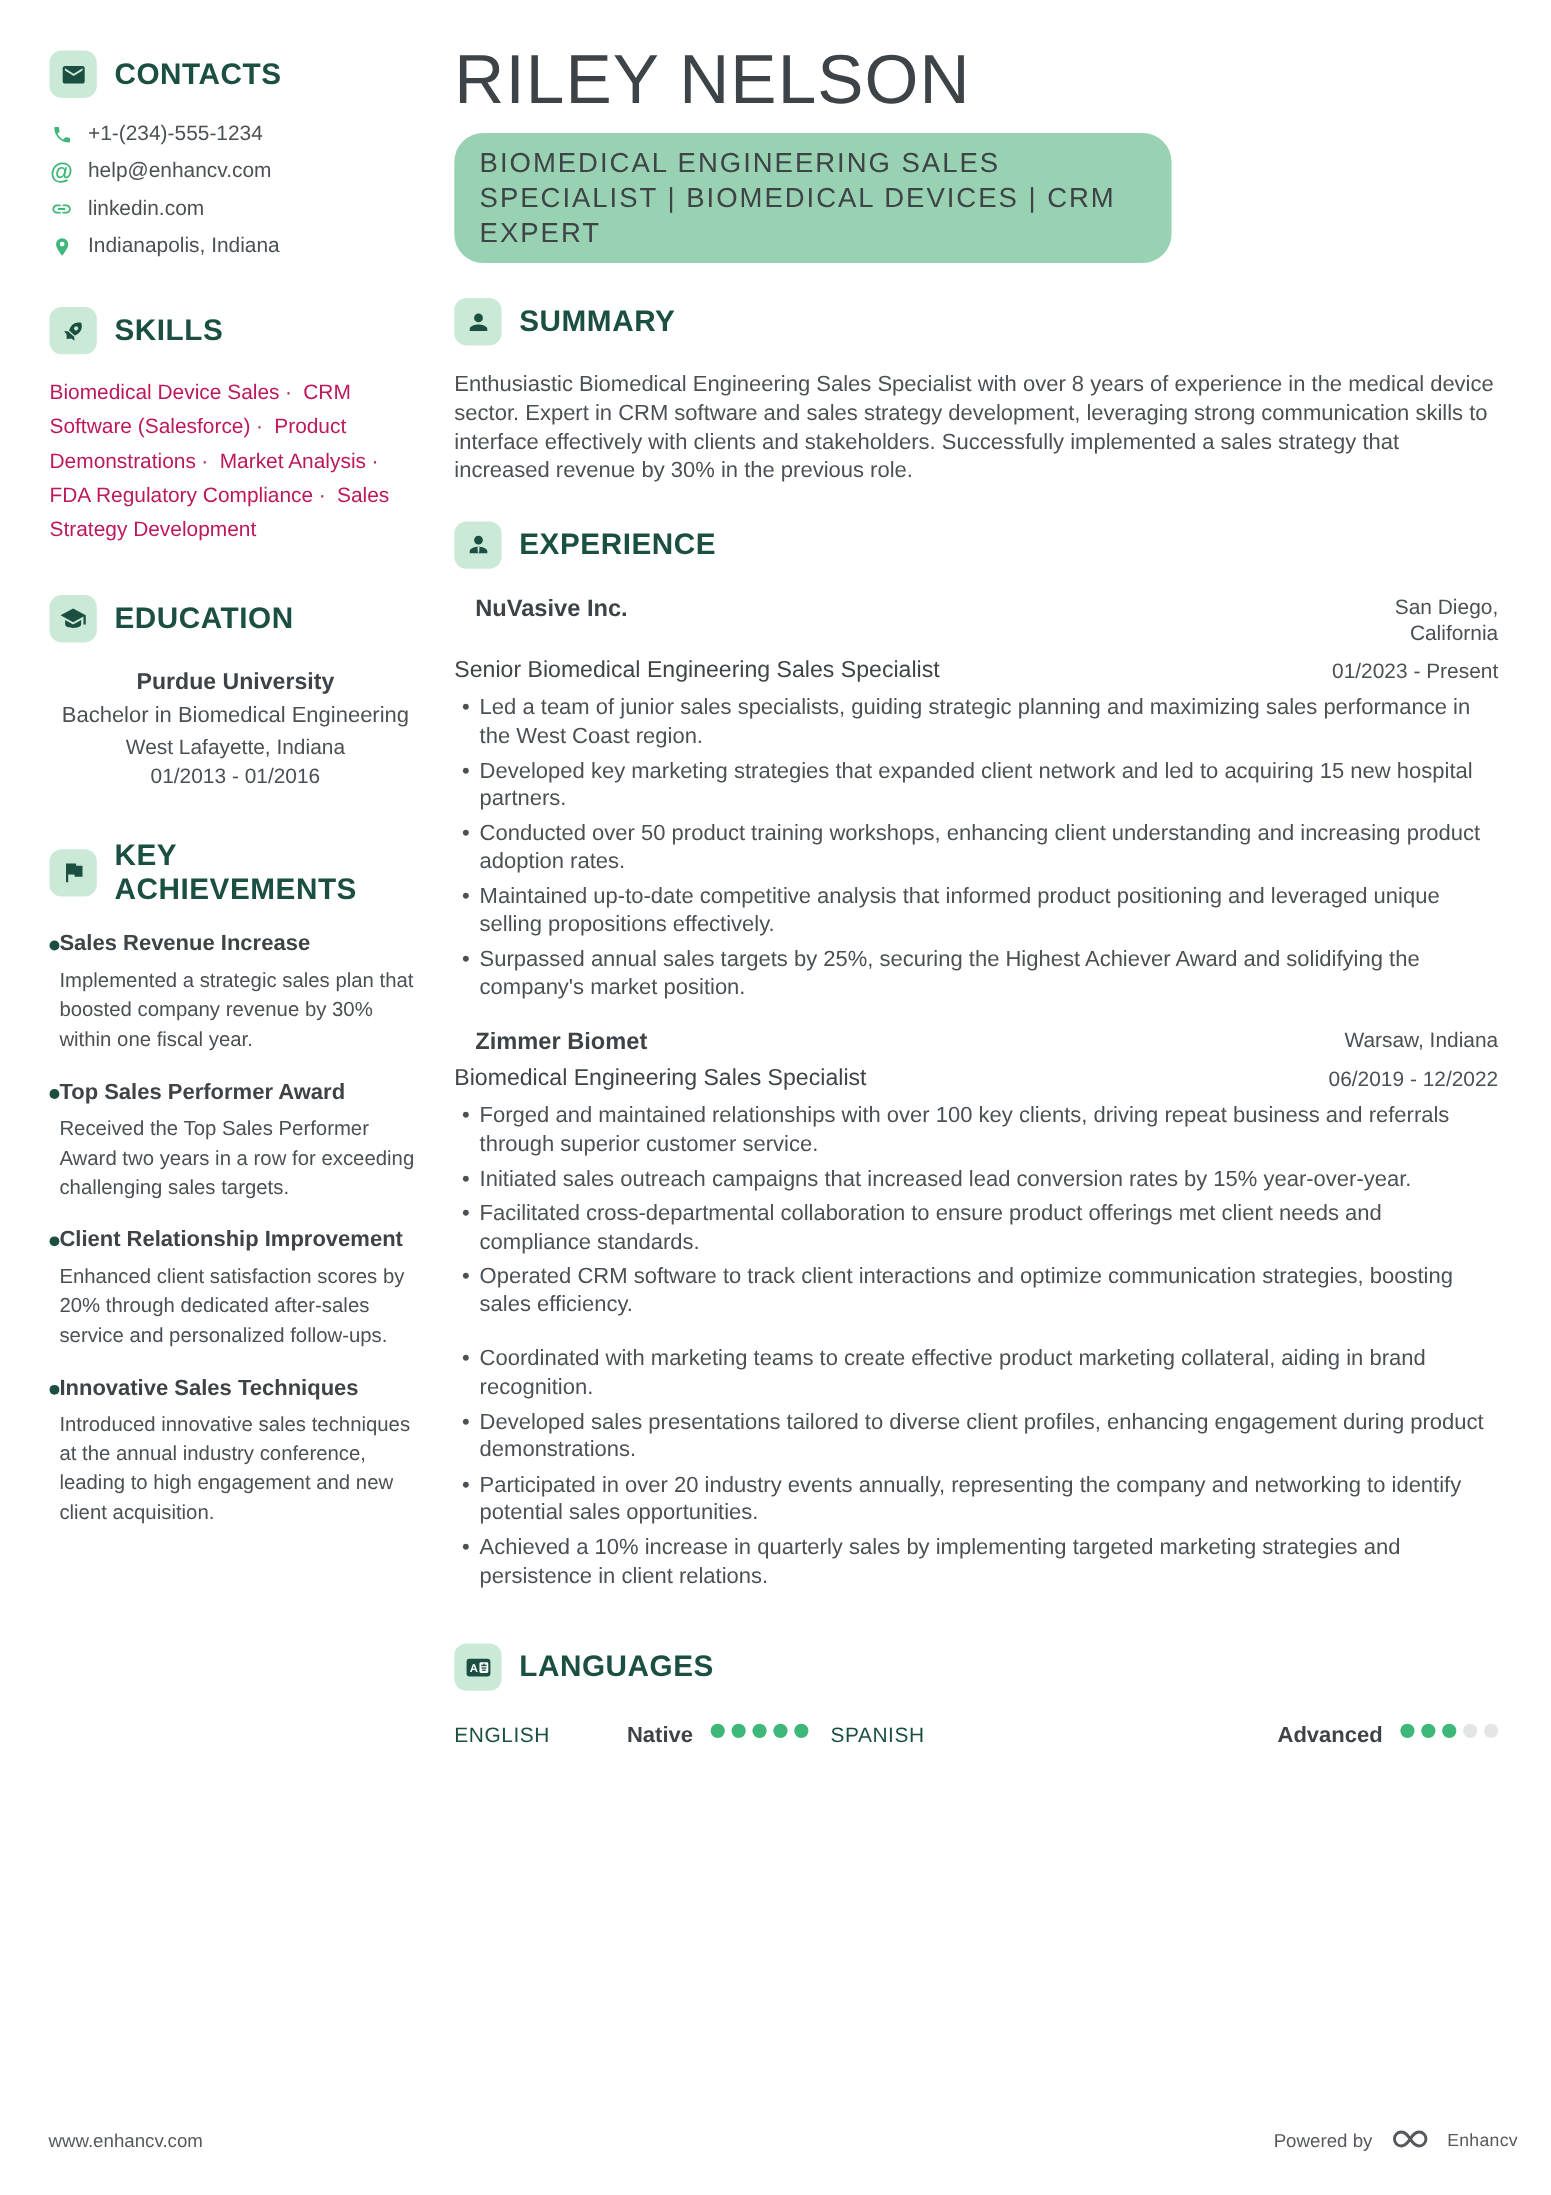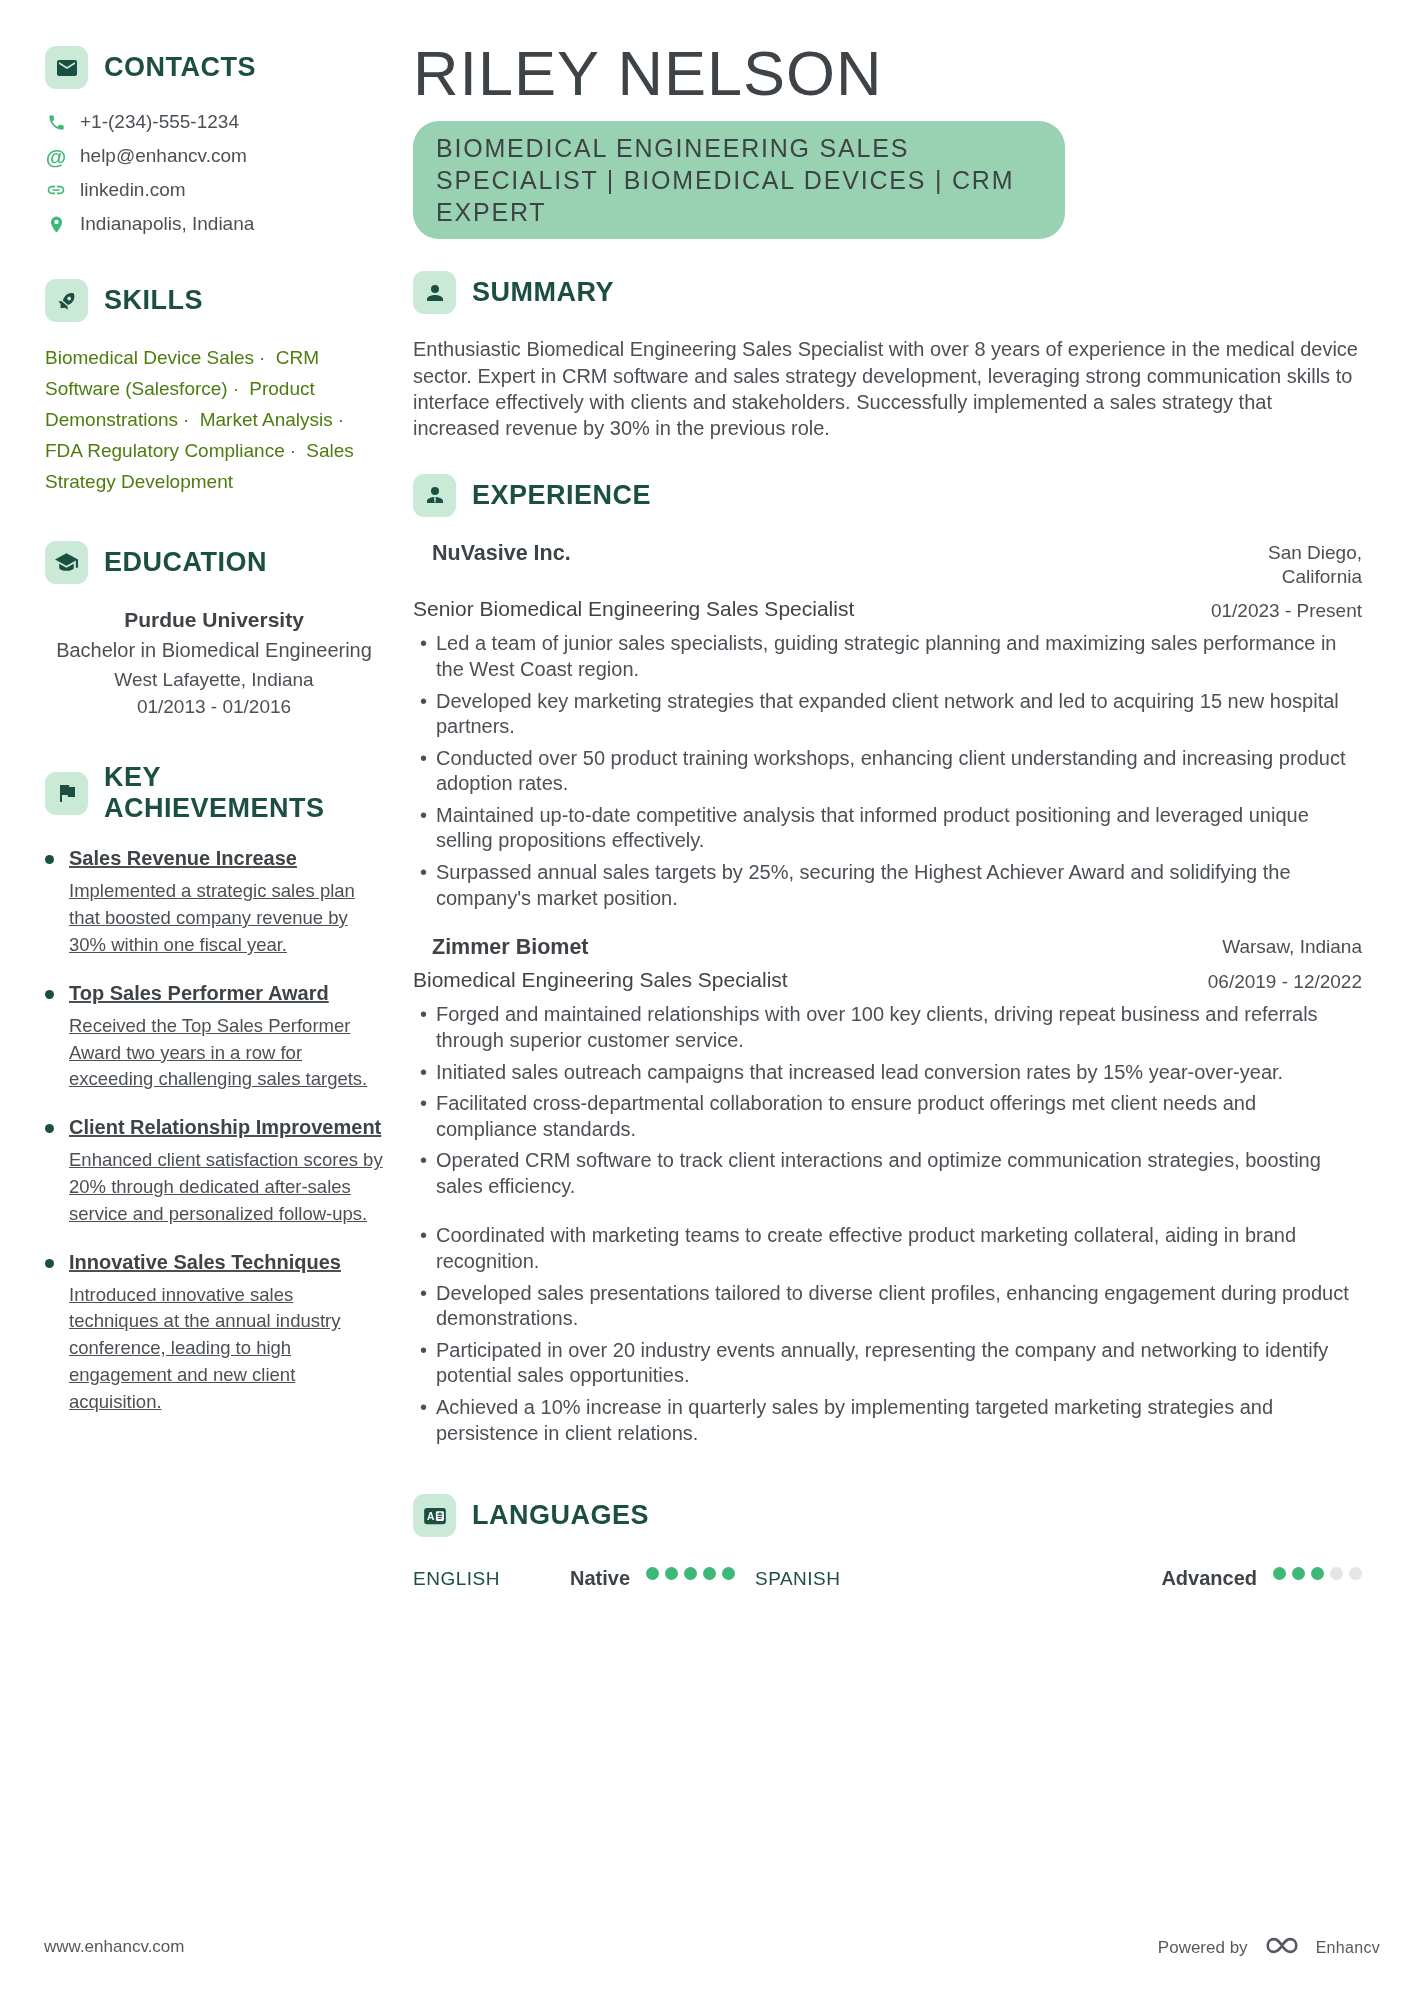--- a/index.html
+++ b/index.html
@@ -26,30 +26,30 @@
   
   .sidebar { width:352px; flex:none; padding-right:14px; }
   .side-section { margin-top:44px; }
   .side-section:first-child { margin-top:6px; }
 
   .contact-list { margin-top:22px; }
   .contact-item { display:flex; align-items:center; gap:13px; margin-bottom:12px; font-size:19px; color:#4b5055; }
   .c-ico { width:22px; height:22px; flex:none; display:flex; align-items:center; justify-content:center; }
   .at-glyph { color:var(--icon-green,#3db878); font-size:21px; font-weight:700; line-height:1; }
 
-  .skills-text { margin-top:20px; font-size:19px; line-height:31px; color:#4d7c0f; }
+  .skills-text { margin-top:20px; font-size:19px; line-height:31px; color:#be185d; }
   .skills-text .sep { margin:0 5px; }
 
   .edu-block { margin-top:22px;text-align:center; }
   .edu-school { font-size:21px; font-weight:700; color:#3e4347; line-height:1.3; }
   .edu-degree { font-size:20px; color:#4b5055; line-height:1.25; margin-top:5px; }
   .edu-loc { font-size:19px; color:#4b5055; margin-top:6px; }
   .edu-dates { font-size:19px; color:#4b5055; margin-top:5px; }
 
-  .ach-item { display:flex; gap:15px; margin-top:22px;text-decoration:underline; }
+  .ach-item { display:flex; margin-top:22px; }
   .ach-bullet { width:9px; height:9px; border-radius:50%; background:var(--accent-dark,#1b4f42); margin-top:9px; flex:none; }
   .ach-title { font-size:20px; font-weight:700; color:#3e4347; line-height:1.25; }
   .ach-desc { font-size:18.5px; color:#4b5055; line-height:1.45; margin-top:7px; }
 
   
   .main { flex:1; padding-left:16px; }
   .name {
     font-size:63px; font-weight:300; letter-spacing:1px; color:#3e4347;
     line-height:1.05;
   }

